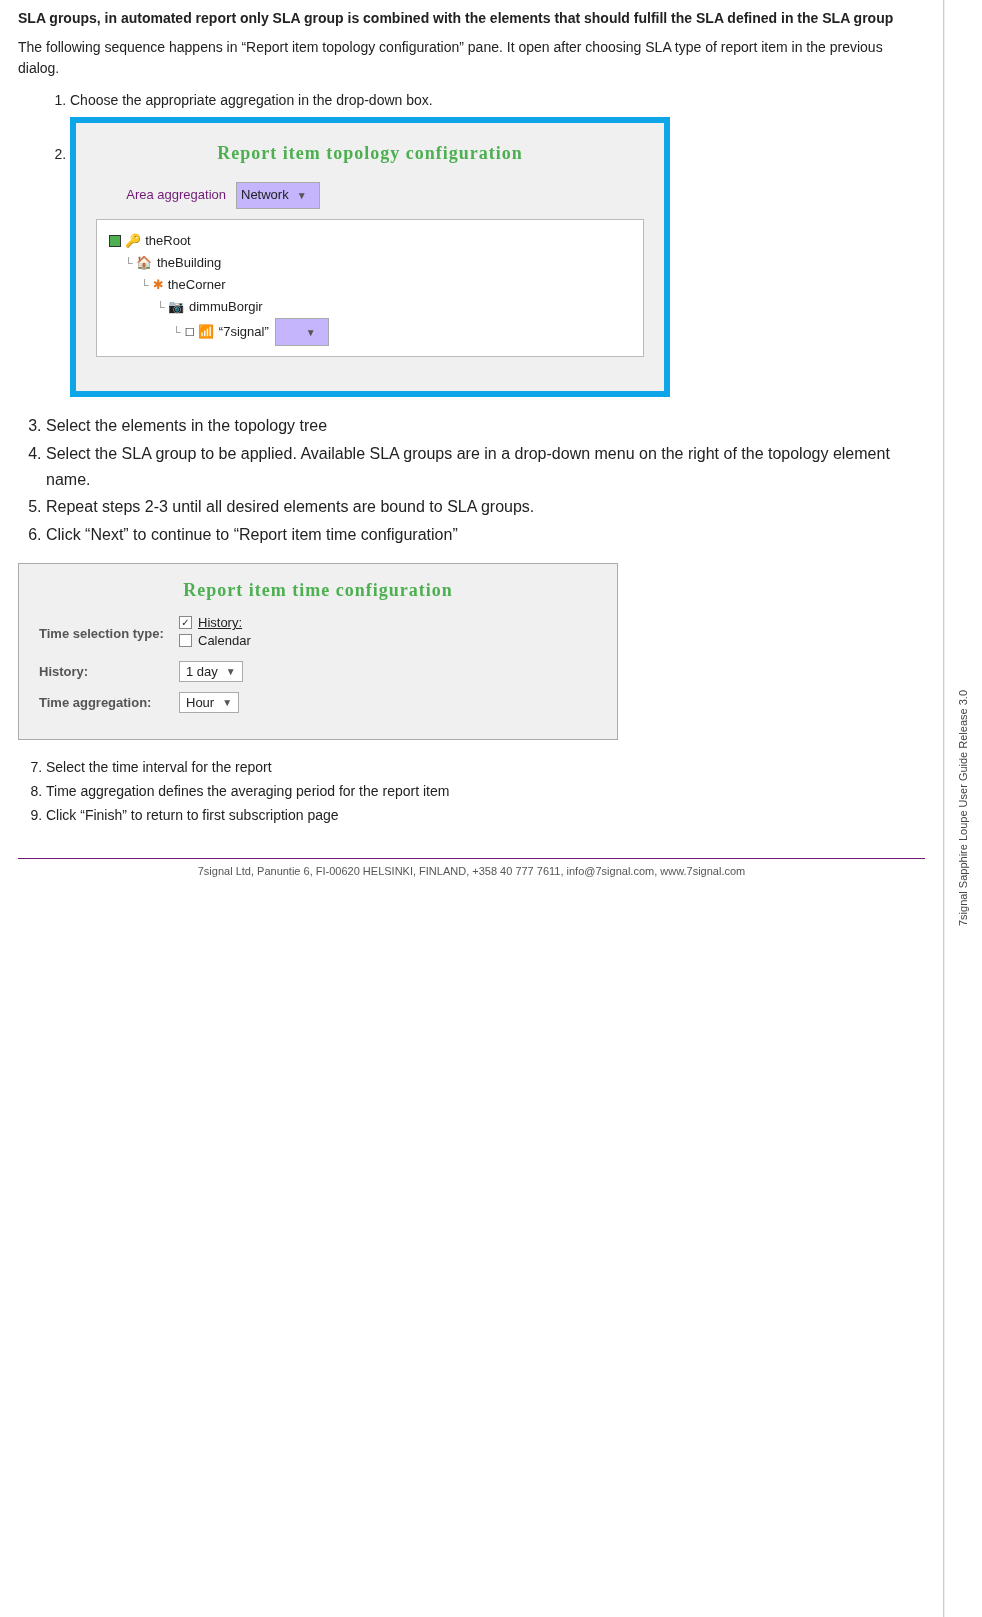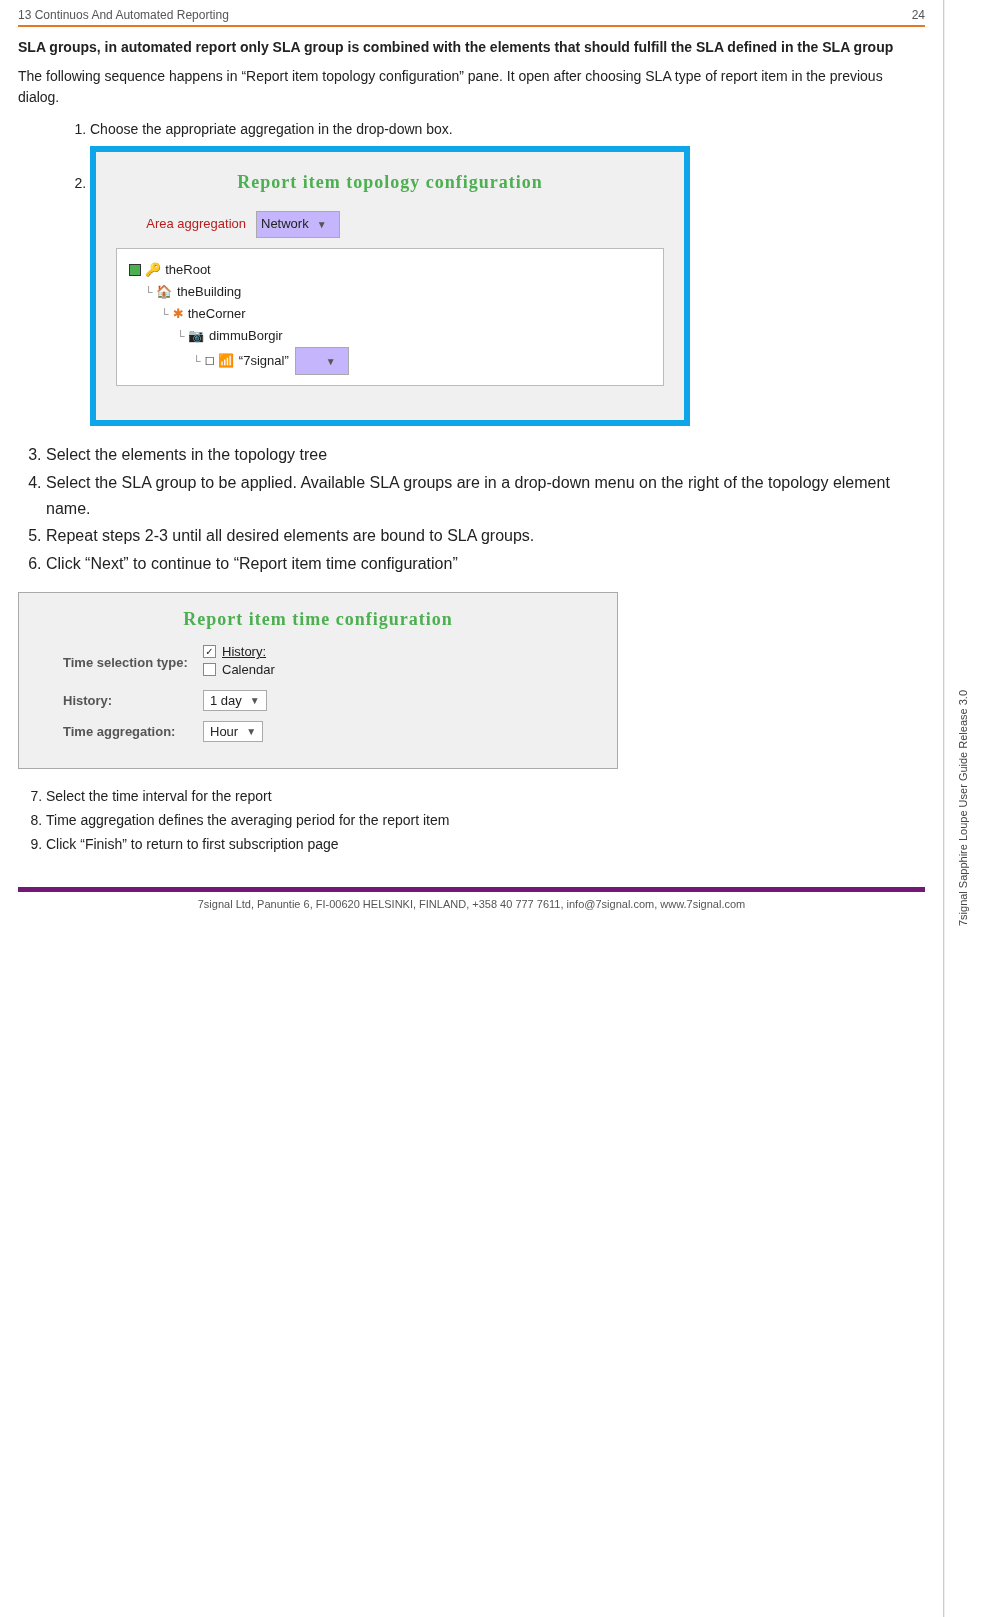--- a/index.html
+++ b/index.html
@@ -61,21 +61,21 @@
       line-height: 1.5;
       margin-bottom: 8px;
       font-weight: bold;
     }
     .intro-text2 {
       font-size: 14px;
       line-height: 1.5;
       margin-bottom: 10px;
     }
     .numbered-list {
-      margin-left: 36px;
+      margin-left: 16px;
       margin-bottom: 10px;
       padding-left: 36px;
     }
     .numbered-list li {
       font-size: 14px;
       line-height: 1.6;
       margin-bottom: 2px;
     }
     .dialog-image {
       border: 6px solid #0ea5e9;
@@ -94,21 +94,21 @@
       margin-bottom: 14px;
       font-family: Georgia, serif;
     }
     .dialog-row {
       display: flex;
       align-items: center;
       margin-bottom: 10px;
     }
     .dialog-label {
       font-size: 13px;
-      color: #b91c1c;
+      color: #701a75;
       min-width: 130px;
       text-align: right;
       margin-right: 10px;
     }
     .dialog-select {
       border: 1px solid #aaa;
       background: #c4b5fd;
       font-size: 13px;
       padding: 2px 4px;
       display: flex;
@@ -197,33 +197,32 @@
       background: #fff;
       font-size: 13px;
       padding: 2px 6px;
       display: inline-flex;
       align-items: center;
     }
     .section-row {
       display: flex;
       align-items: center;
       margin-bottom: 10px;
-      margin-left: 24px;
     }
     .bold { font-weight: bold; }
     .final-list {
       margin-left: 28px;
       margin-bottom: 10px;
     }
     .final-list li {
       font-size: 14px;
       line-height: 1.7;
     }
     .footer-bar {
-      border-top: 5px solid #701a75;
+      border-top: 1px solid #701a75;
       padding-top: 6px;
       margin-top: 30px;
       text-align: center;
       font-size: 11px;
       color: #555;
     }
     .sub-list {
       list-style-type: lower-alpha;
       margin-left: 30px;
     }
@@ -232,24 +231,20 @@
       line-height: 1.7;
     }
     .underline { text-decoration: underline; }
   </style>
 </head>
 <body>
 
 <div class="page-container">
   <div class="main-content">
 
-    <div class="header-bar">
-      <span class="header-title">13 Continuos And Automated Reporting</span>
-      <span class="header-page">24</span>
-    </div>
 
     <p class="intro-text">SLA groups, in automated report only SLA group is combined with the elements that should fulfill the SLA defined in the SLA group</p>
     <p class="intro-text2">The following sequence happens in “Report item topology configuration” pane. It open after choosing SLA type of report item in the previous dialog.</p>
 
     <ol class="numbered-list">
       <li>Choose the appropriate aggregation in the drop-down box.</li>
       <li>
 
         <div class="dialog-image">
           <div class="dialog-title">Report  item  topology  configuration</div>

